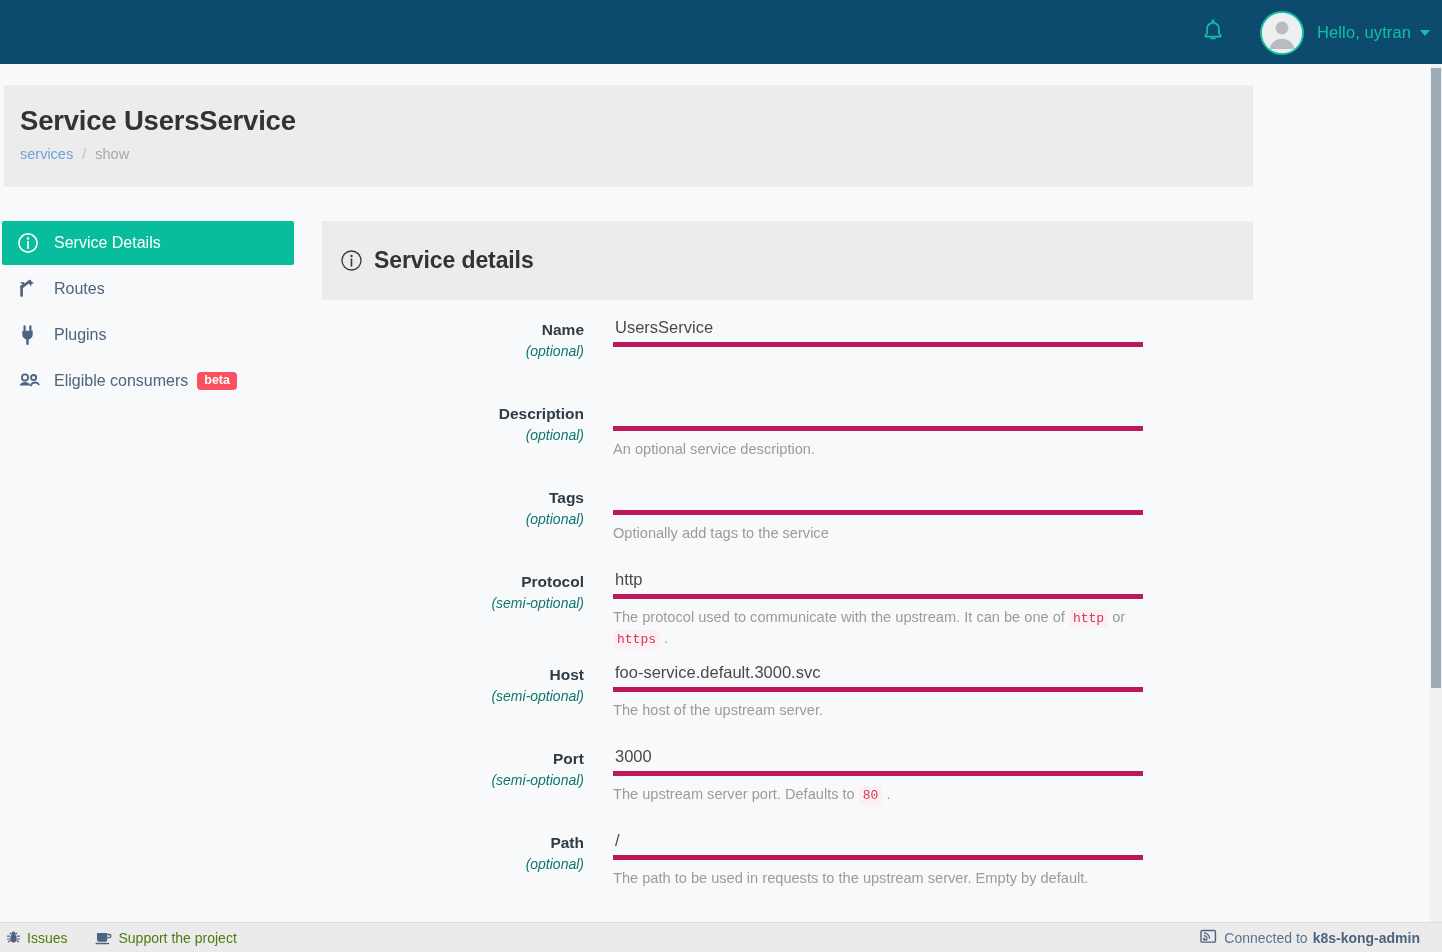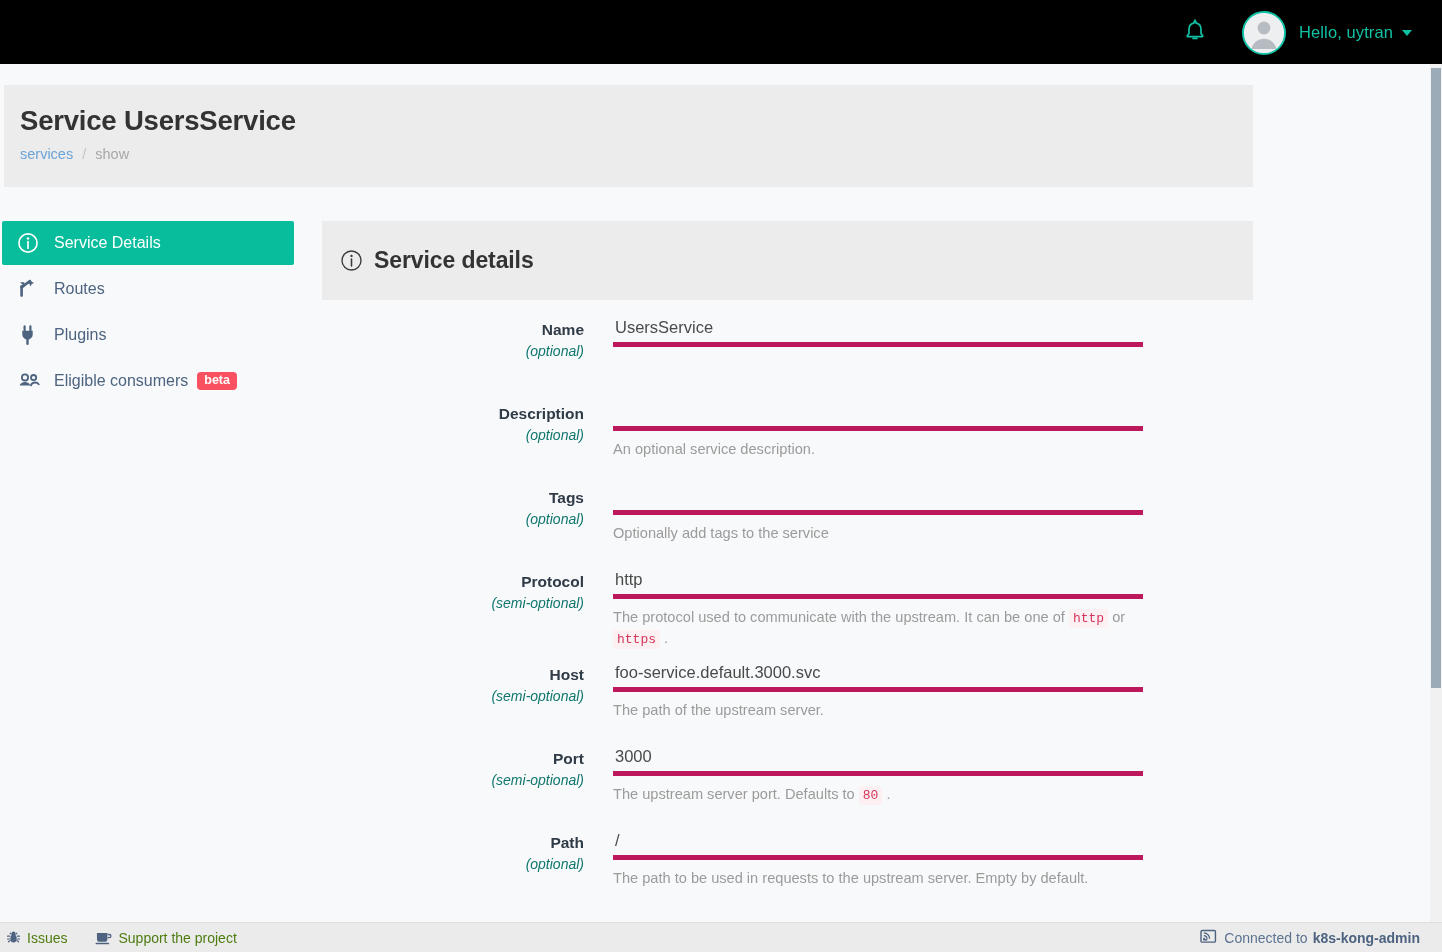--- a/index.html
+++ b/index.html
@@ -9,24 +9,24 @@
     overflow: hidden;
     background: #f8f9fa;
     font-family: "Liberation Sans", sans-serif;
     -webkit-font-smoothing: antialiased;
   }
 
   
   .navbar {
     position: absolute; top: 0; left: 0;
     width: 1442px; height: 66px;
-    background: #000000;
+    background: #0c4a6e;
     border-bottom: 1px solid #e3e3e3;
     display: flex; align-items: center; justify-content: flex-end;
-    padding-right: 30px;
+    padding-right: 12px;
   }
   .bell-btn {
     width: 34px; height: 34px;
     display: flex; align-items: center; justify-content: center;
     margin-right: 30px;
     cursor: pointer;
   }
   .user-block {
     display: flex; align-items: center; cursor: pointer;
   }
@@ -400,21 +400,21 @@
       </div>
 
       <div class="form-row">
         <div class="field-label">
           <span class="label-main">Host</span>
           <span class="label-sub">(semi-optional)</span>
         </div>
         <div class="field-control">
           <input class="field-input" type="text" value="foo-service.default.3000.svc" style="">
           <div class="field-help">
-            <span>The path of the upstream server.</span>
+            <span>The host of the upstream server.</span>
           </div>
         </div>
       </div>
 
       <div class="form-row">
         <div class="field-label">
           <span class="label-main">Port</span>
           <span class="label-sub">(semi-optional)</span>
         </div>
         <div class="field-control">

